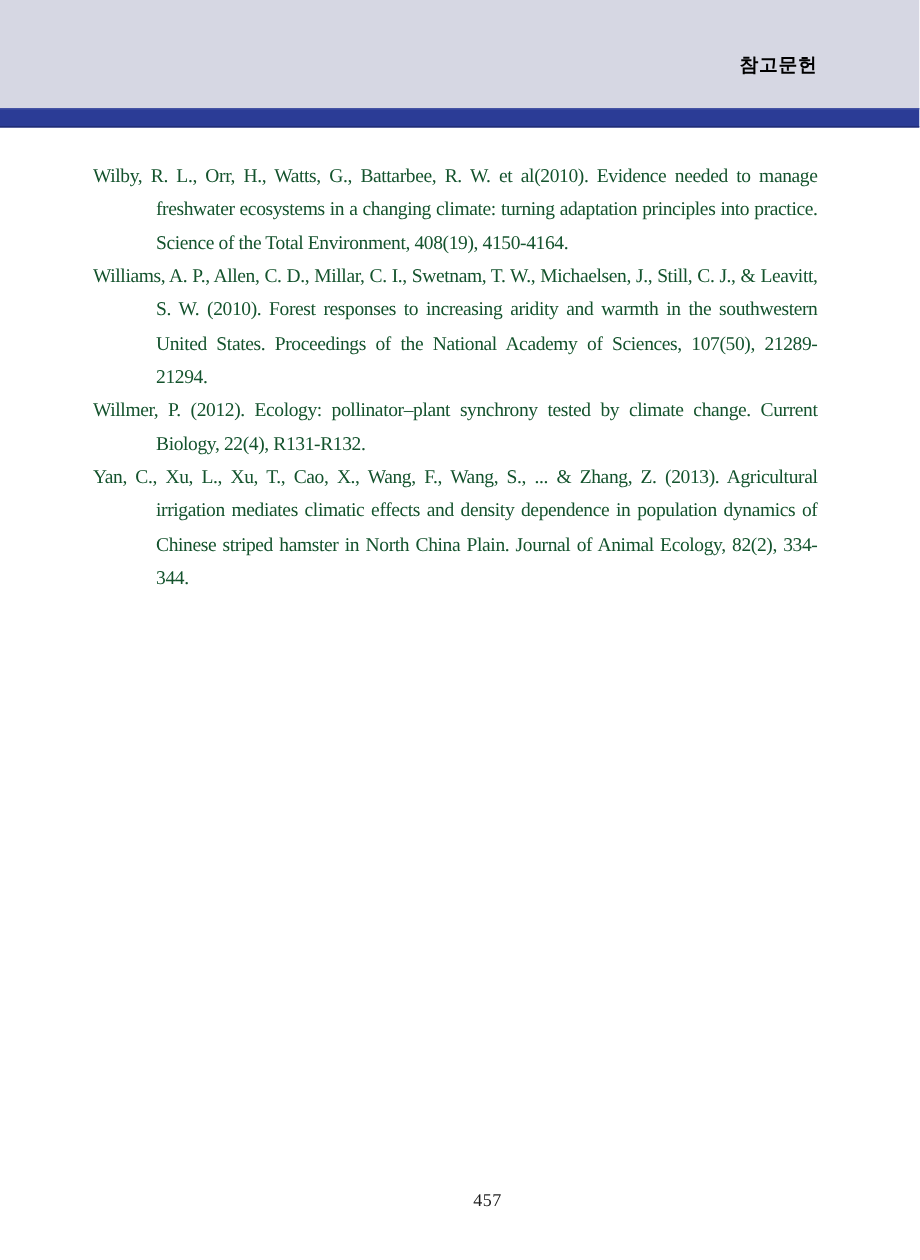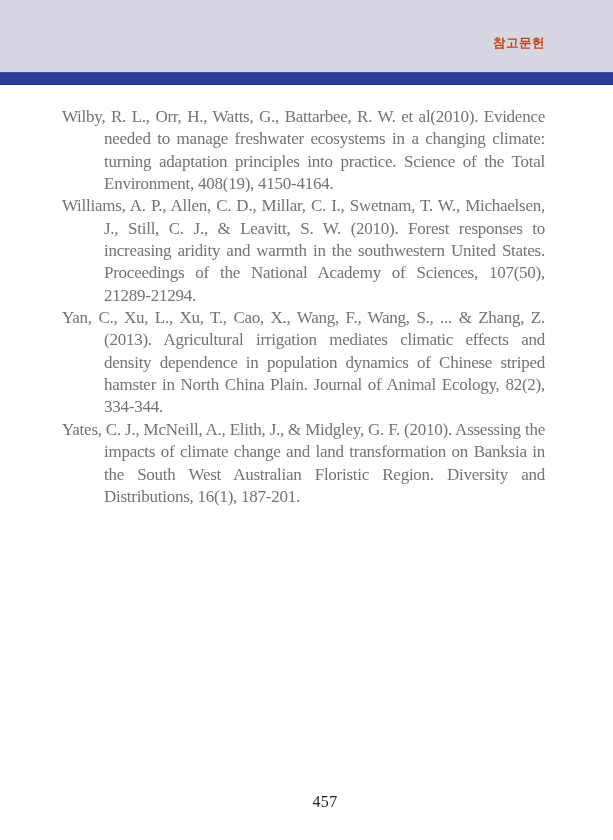--- a/index.html
+++ b/index.html
@@ -21,63 +21,63 @@
     position: relative;
   }
   .header-title {
     position: absolute;
     right: 68px;
     top: 35px;
     font-family: "Liberation Sans", sans-serif;
     font-size: 12.5px;
     font-weight: 700;
     letter-spacing: 0.5px;
-    color: #c2410c;
+    color: #000000;
   }
   .divider-bar {
     height: 13px;
     background: var(--bar-color, #2b3c96);
     border-top: 1px solid #4553a4;
     border-bottom: 1px solid #202d75;
     box-sizing: border-box;
   }
   .content {
     padding: 21px 68px 0 62px;
   }
   .ref {
     margin: 0;
-    font-size: 17px;
+    font-size: 13px;
     line-height: 22.35px;
     text-align: justify;
     padding-left: 42px;
     text-indent: -42px;
     letter-spacing: -0.25px;
-    color: #737373;
+    color: #14532d;
   }
   .page-number {
     position: absolute;
     left: 0;
     right: 0;
     top: 793px;
     text-align: center;
-    font-size: 16px;
+    font-size: 12px;
     letter-spacing: 0.3px;
     color: #1d1d1d;
     padding-left: 37px;
   }
 </style>
 </head>
 <body>
 
 <header class="page-header">
   <span class="header-title">참고문헌</span>
 </header>
 
 <div class="divider-bar"></div>
 
 <main class="content">
   <p class="ref">Wilby, R. L., Orr, H., Watts, G., Battarbee, R. W. et al(2010). Evidence needed to manage freshwater ecosystems in a changing climate: turning adaptation principles into practice. Science of the Total Environment, 408(19), 4150-4164.</p>
   <p class="ref">Williams, A. P., Allen, C. D., Millar, C. I., Swetnam, T. W., Michaelsen, J., Still, C. J., &amp; Leavitt, S. W. (2010). Forest responses to increasing aridity and warmth in the southwestern United States. Proceedings of the National Academy of Sciences, 107(50), 21289-21294.</p>
+  <p class="ref">Willmer, P. (2012). Ecology: pollinator–plant synchrony tested by climate change. Current Biology, 22(4), R131-R132.</p>
   <p class="ref">Yan, C., Xu, L., Xu, T., Cao, X., Wang, F., Wang, S., ... &amp; Zhang, Z. (2013). Agricultural irrigation mediates climatic effects and density dependence in population dynamics of Chinese striped hamster in North China Plain. Journal of Animal Ecology, 82(2), 334-344.</p>
-  <p class="ref">Yates, C. J., McNeill, A., Elith, J., &amp; Midgley, G. F. (2010). Assessing the impacts of climate change and land transformation on Banksia in the South West Australian Floristic Region. Diversity and Distributions, 16(1), 187-201.</p>
 </main>
 
 <div class="page-number">457</div>
 
 </body></html>

